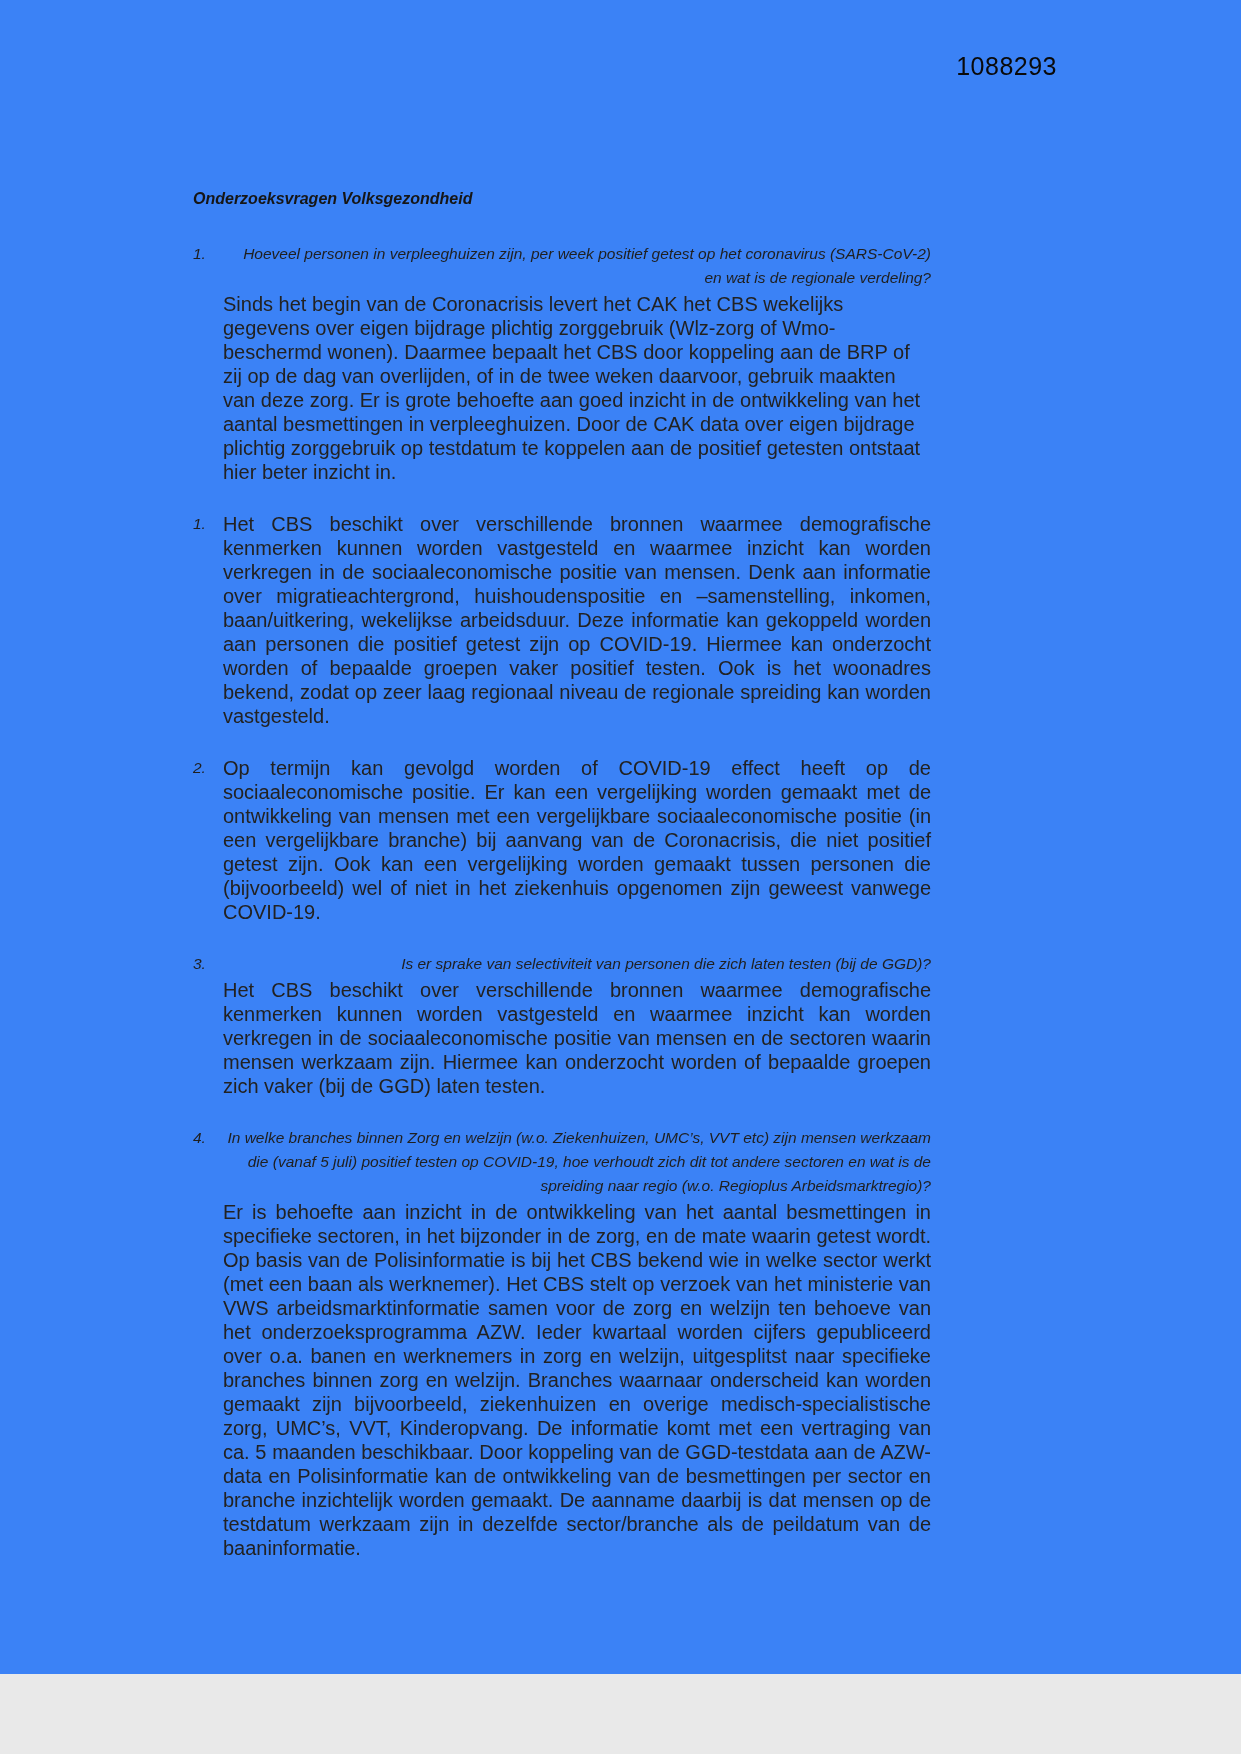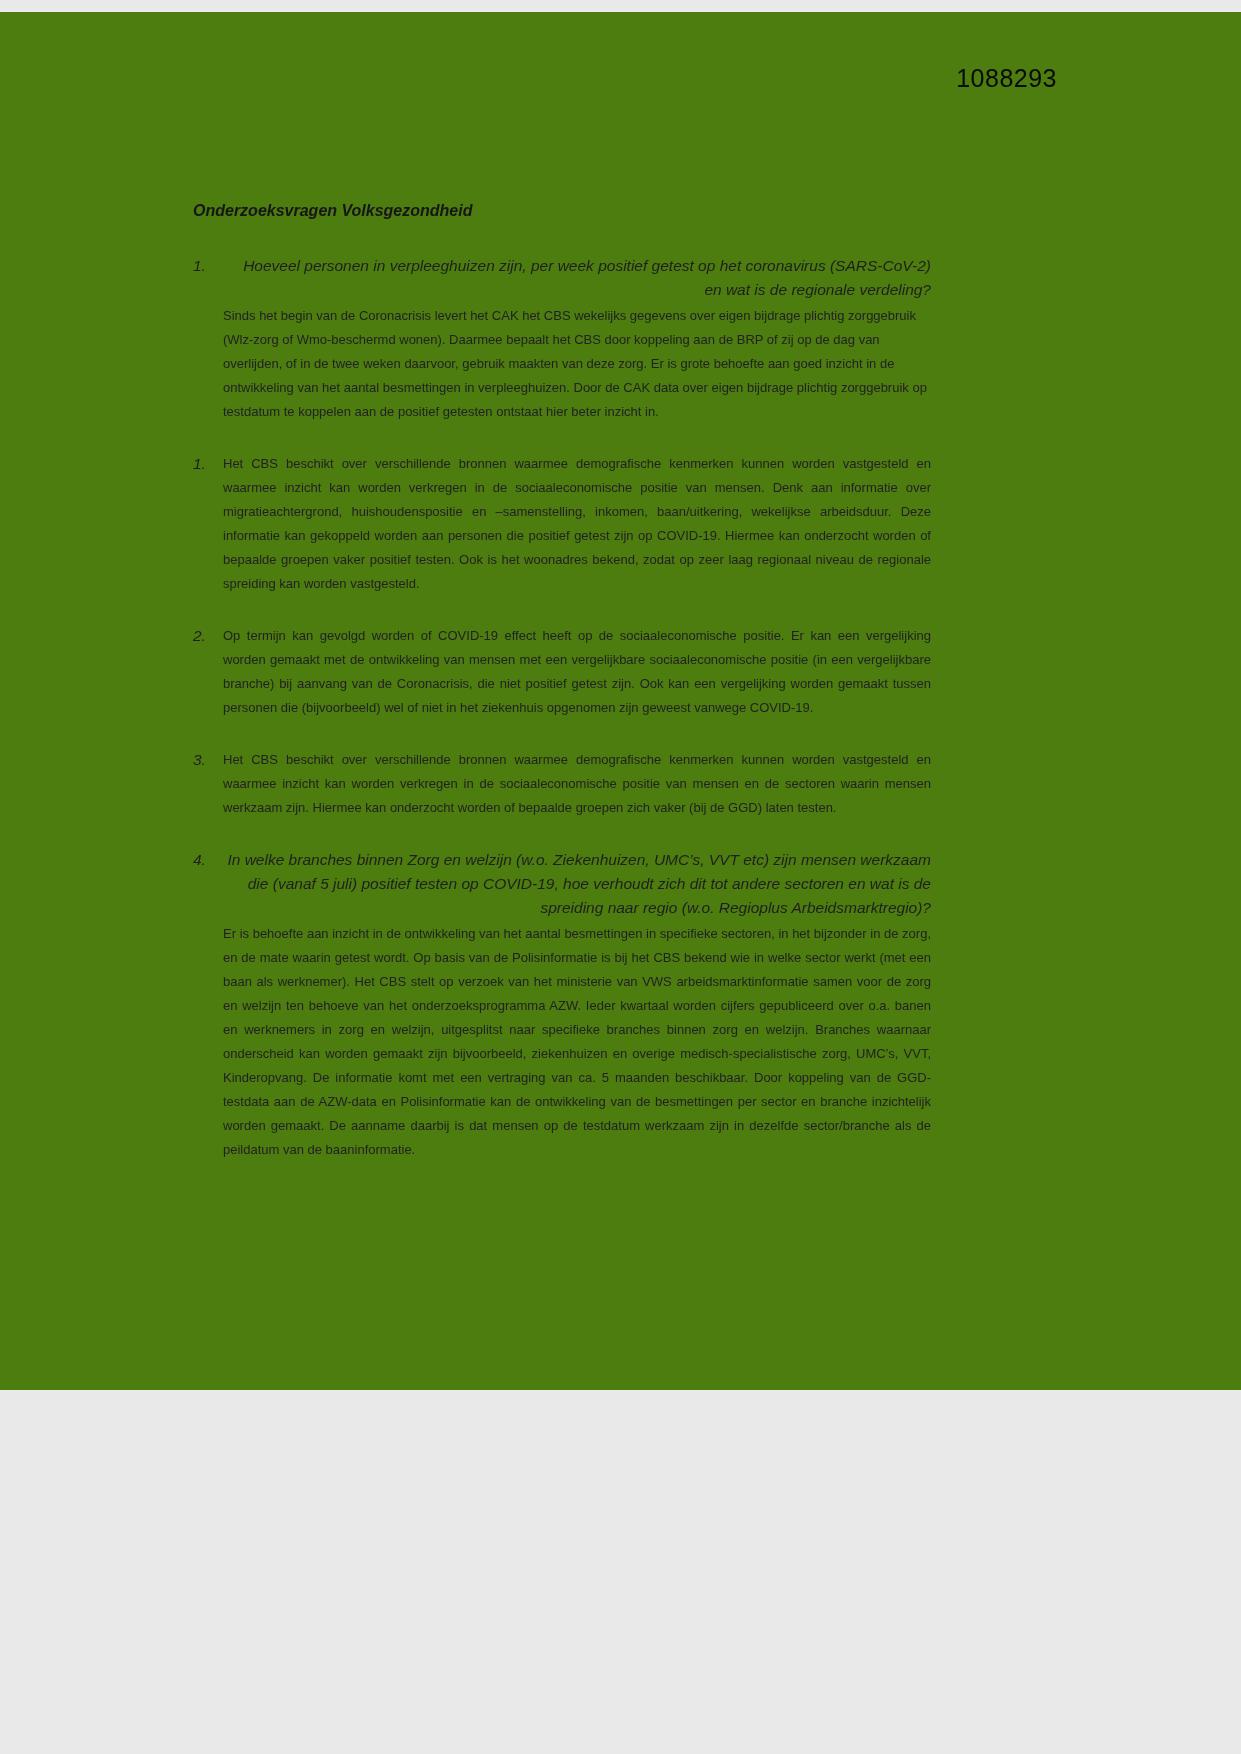--- a/index.html
+++ b/index.html
@@ -1,22 +1,22 @@
 <!DOCTYPE html>
 <html><head>
 <meta charset="utf-8">
 <style>
   * { margin: 0; padding: 0; box-sizing: border-box; }
   html, body { background: #e9e9e9; }
   .page {
     position: relative;
     width: 1241px;
-    height: 1378px;
-    margin: 12px auto;
-    background: #4d7c0f;
+    height: 1674px;
+    margin: 0 auto;
+    background: #3b82f6;
     font-family: "Liberation Sans", sans-serif;
     color: #1f1f1f;
     overflow: hidden;
   }
   .doc-number {
     position: absolute;
     top: 52px;
     right: 184px;
     font-size: 25px;
     letter-spacing: 0.5px;
@@ -53,21 +53,21 @@
     min-width: 0;
   }
   .item-question {
     font-style: italic;
     font-size: 15.5px;
     line-height: 24px;
     margin-bottom: 2px;
     text-align: right;
   }
   .item-body {
-    font-size: 13px;
+    font-size: 20px;
     line-height: 24px;
     color: #222222;
   }
   .item-body.justify {
     text-align: justify;
   }
 </style>
 </head>
 <body>
 
@@ -97,20 +97,21 @@
     <div class="item">
       <div class="item-number">2.</div>
       <div class="item-content">
         <div class="item-body justify">Op termijn kan gevolgd worden of COVID-19 effect heeft op de sociaaleconomische positie. Er kan een vergelijking worden gemaakt met de ontwikkeling van mensen met een vergelijkbare sociaaleconomische positie (in een vergelijkbare branche) bij aanvang van de Coronacrisis, die niet positief getest zijn. Ook kan een vergelijking worden gemaakt tussen personen die (bijvoorbeeld) wel of niet in het ziekenhuis opgenomen zijn geweest vanwege COVID-19.</div>
       </div>
     </div>
 
     <div class="item">
       <div class="item-number">3.</div>
       <div class="item-content">
+        <div class="item-question">Is er sprake van selectiviteit van personen die zich laten testen (bij de GGD)?</div>
         <div class="item-body justify">Het CBS beschikt over verschillende bronnen waarmee demografische kenmerken kunnen worden vastgesteld en waarmee inzicht kan worden verkregen in de sociaaleconomische positie van mensen en de sectoren waarin mensen werkzaam zijn. Hiermee kan onderzocht worden of bepaalde groepen zich vaker (bij de GGD) laten testen.</div>
       </div>
     </div>
 
     <div class="item">
       <div class="item-number">4.</div>
       <div class="item-content">
         <div class="item-question">In welke branches binnen Zorg en welzijn (w.o. Ziekenhuizen, UMC’s, VVT etc) zijn mensen werkzaam die (vanaf 5 juli) positief testen op COVID-19, hoe verhoudt zich dit tot andere sectoren en wat is de spreiding naar regio (w.o. Regioplus Arbeidsmarktregio)?</div>
         <div class="item-body justify">Er is behoefte aan inzicht in de ontwikkeling van het aantal besmettingen in specifieke sectoren, in het bijzonder in de zorg, en de mate waarin getest wordt. Op basis van de Polisinformatie is bij het CBS bekend wie in welke sector werkt (met een baan als werknemer). Het CBS stelt op verzoek van het ministerie van VWS arbeidsmarktinformatie samen voor de zorg en welzijn ten behoeve van het onderzoeksprogramma AZW. Ieder kwartaal worden cijfers gepubliceerd over o.a. banen en werknemers in zorg en welzijn, uitgesplitst naar specifieke branches binnen zorg en welzijn. Branches waarnaar onderscheid kan worden gemaakt zijn bijvoorbeeld, ziekenhuizen en overige medisch-specialistische zorg, UMC’s, VVT, Kinderopvang. De informatie komt met een vertraging van ca. 5 maanden beschikbaar. Door koppeling van de GGD-testdata aan de AZW-data en Polisinformatie kan de ontwikkeling van de besmettingen per sector en branche inzichtelijk worden gemaakt. De aanname daarbij is dat mensen op de testdatum werkzaam zijn in dezelfde sector/branche als de peildatum van de baaninformatie.</div>
       </div>

